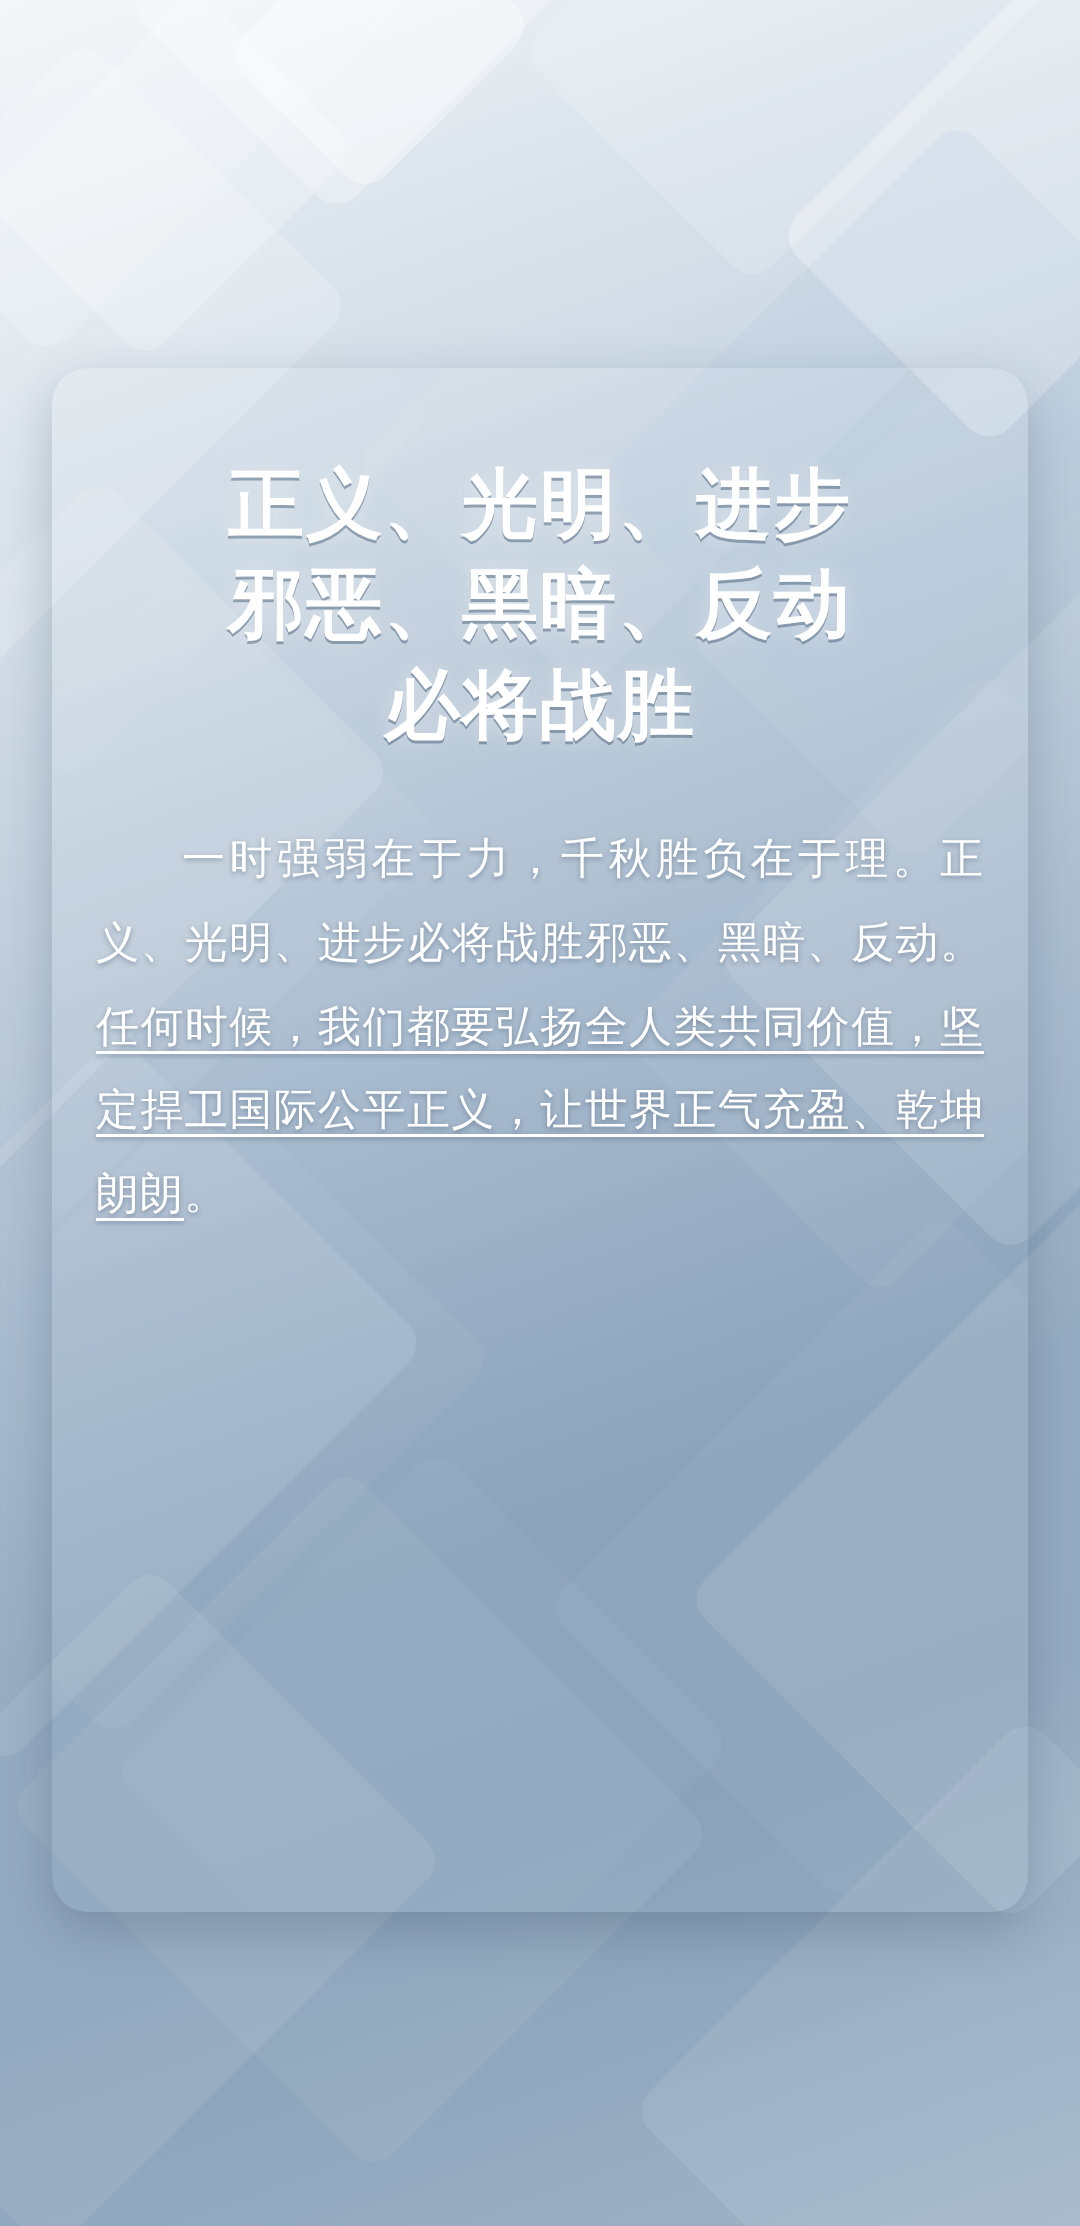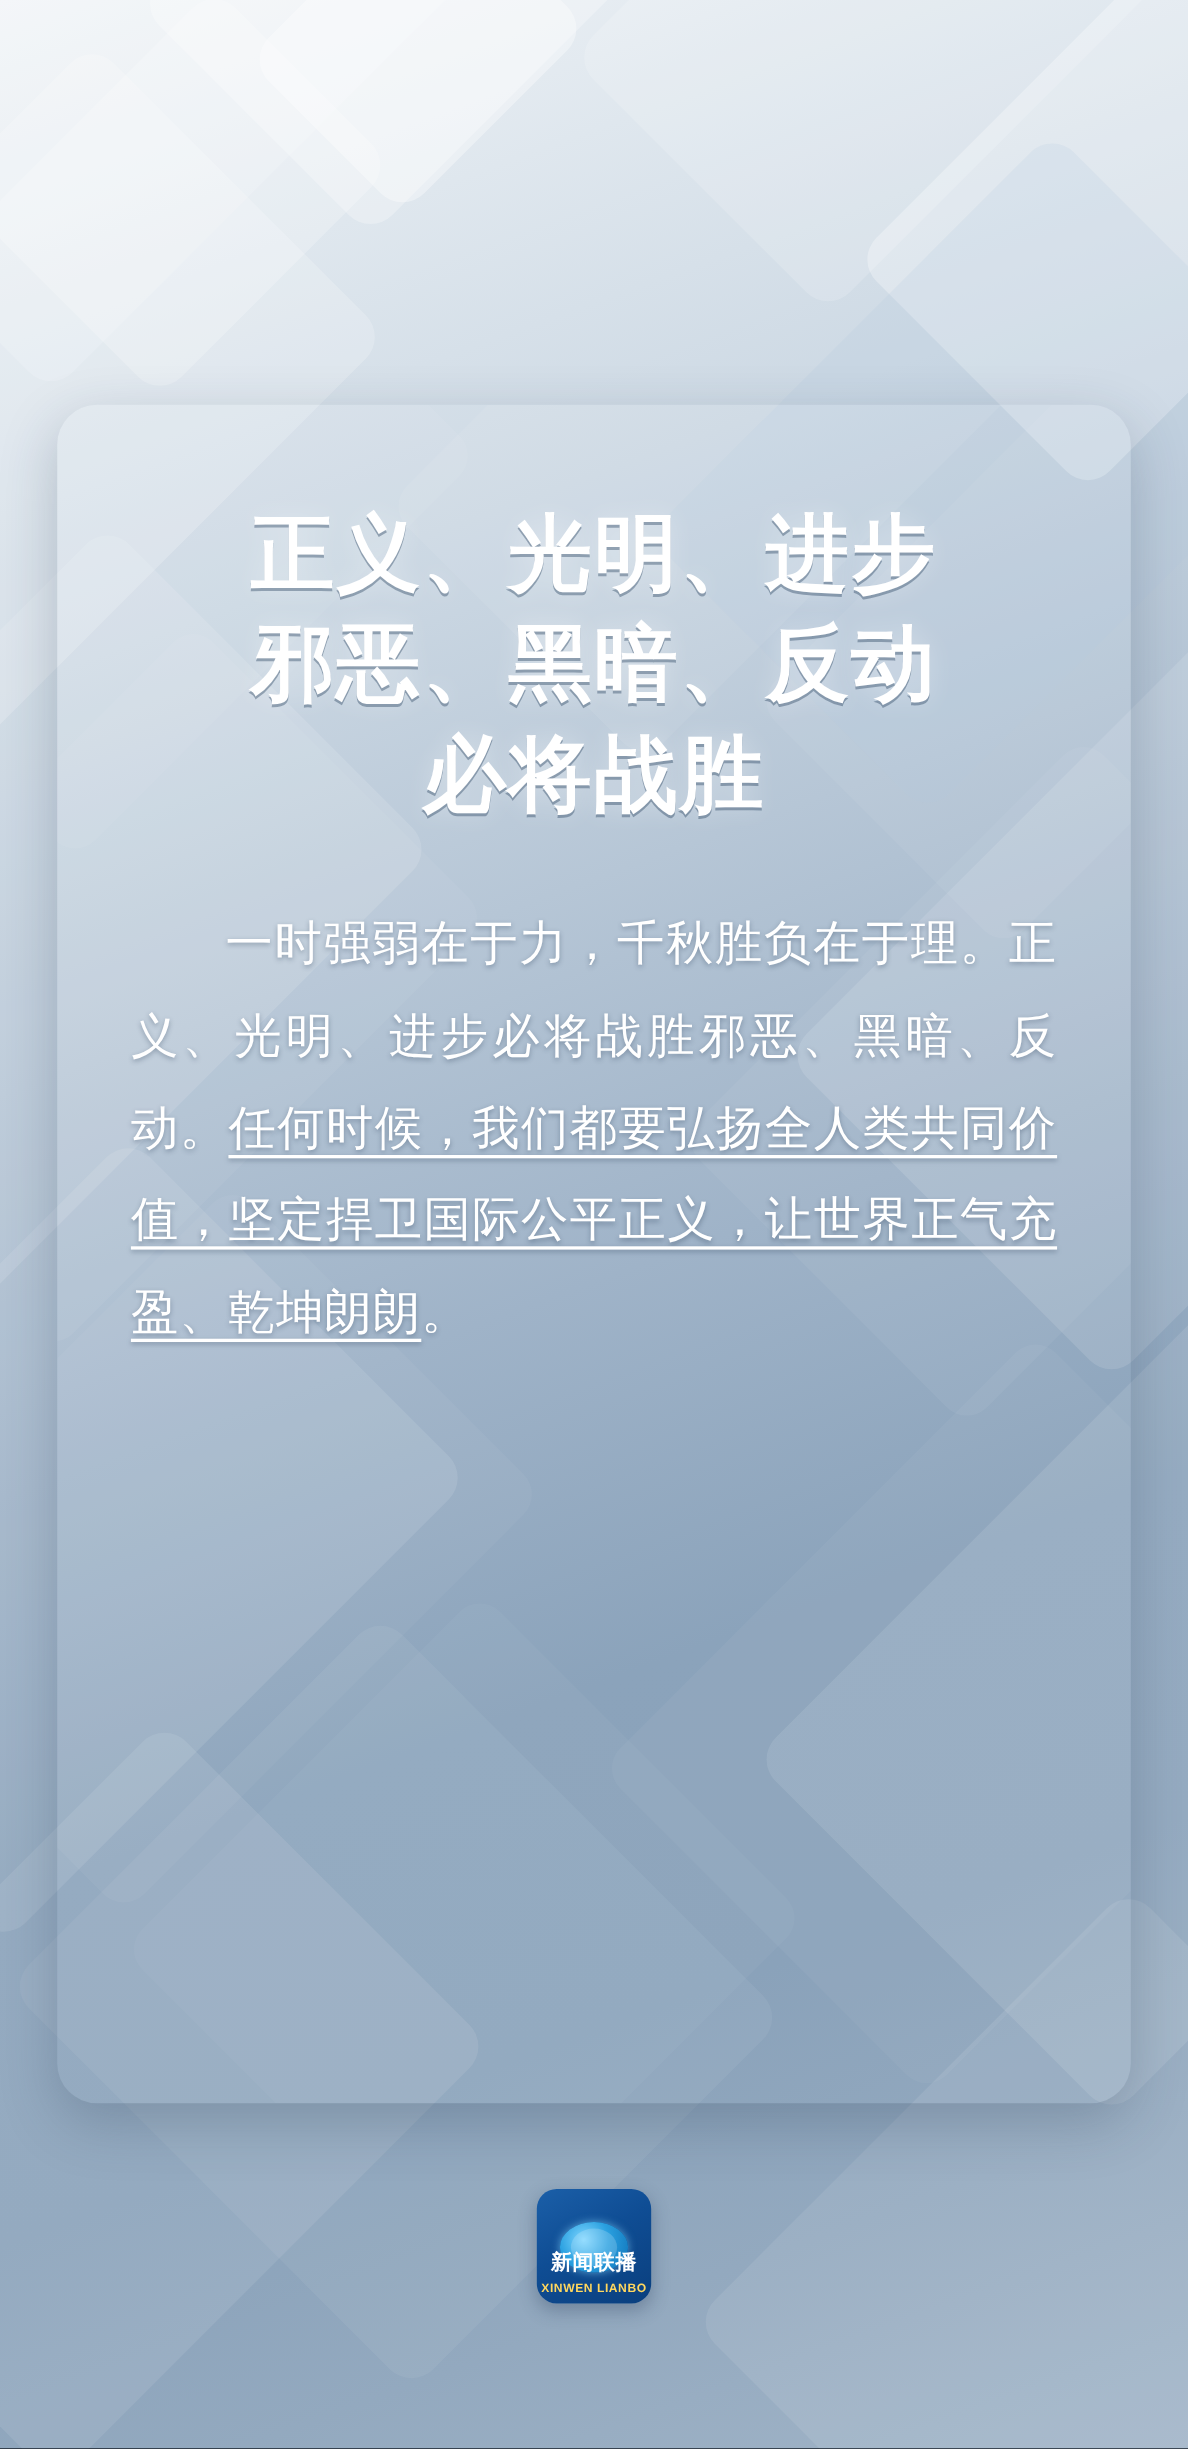--- a/index.html
+++ b/index.html
@@ -119,21 +119,21 @@
   .c3 { left: 680px;  top: 60px;   width: 460px; height: 320px; }
   .c4 { left: -220px; top: 340px;  width: 560px; height: 380px; background: rgba(255,255,255,0.05); }
   .c5 { left: 620px;  top: 430px;  width: 520px; height: 370px; background: rgba(255,255,255,0.05); }
   .c6 { left: -160px; top: 840px;  width: 540px; height: 400px; background: rgba(255,255,255,0.045); }
   .c7 { left: 560px;  top: 980px;  width: 560px; height: 420px; background: rgba(255,255,255,0.045); }
   .c8 { left: 140px;  top: 1180px; width: 460px; height: 420px; background: rgba(255,255,255,0.035); }
 
   .card-inner {
     position: relative;
     height: 100%;
-    padding: 0 67px;
+    padding: 0 44px;
     box-sizing: border-box;
   }
 
   .headline {
     margin-top: 86px;
     text-align: center;
     color: #ffffff;
     font-weight: bold;
     font-size: 76px;
     line-height: 1.32;
@@ -273,21 +273,14 @@
         <div>正义、光明、进步</div>
         <div>邪恶、黑暗、反动</div>
         <div>必将战胜</div>
       </div>
 
       <p class="body-text"><span>一时强弱在于力，千秋胜负在于理。正义、光明、进步必将战胜邪恶、黑暗、反动。</span><span class="u">任何时候，我们都要弘扬全人类共同价值，坚定捍卫国际公平正义，让世界正气充盈、乾坤朗朗</span><span>。</span></p>
 
     </div>
   </div>
 
-  <div class="footer">
-    <div class="cctv-badge">
-      <div class="globe"></div>
-      <div class="cctv-cn">新闻联播</div>
-      <div class="cctv-en">XINWEN  LIANBO</div>
-    </div>
-  </div>
 
 </div>
 
 </body></html>

